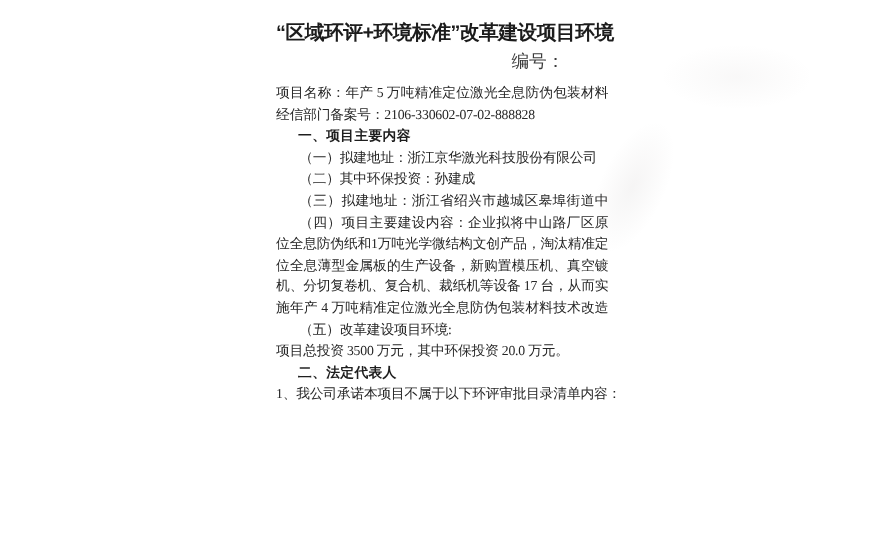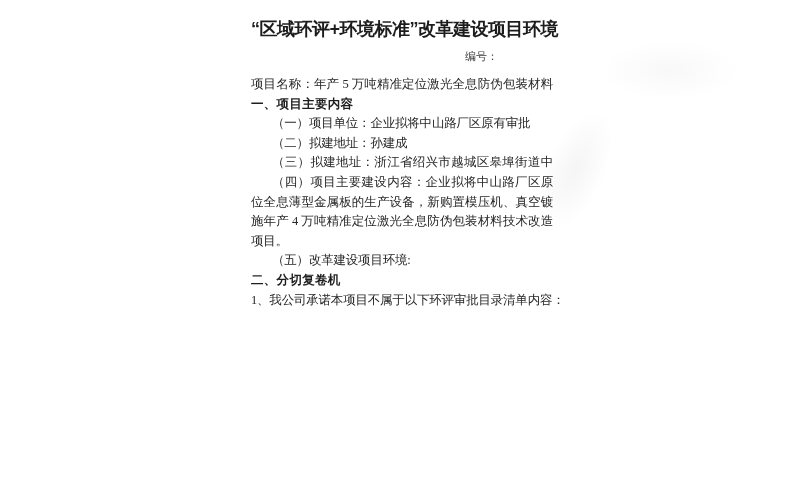--- a/index.html
+++ b/index.html
@@ -43,21 +43,21 @@
     font-size: 18px;
     line-height: 27px;
     text-align: center;
     color: #1c1c1c;
     letter-spacing: -0.5px;
     white-space: nowrap;
   }
   .serial {
     margin-top: 6px;
     padding-left: 214px;
-    font-size: 11px;
+    font-size: 16px;
     line-height: 15px;
     color: #3a3a3a;
     white-space: nowrap;
   }
   .body {
     margin-top: 11px;
     font-size: 12.5px;
     line-height: 19.6px;
     letter-spacing: -0.2px;
     color: #262626;
@@ -74,46 +74,50 @@
     overflow: hidden;
   }
   .ln.item { padding-left: 21px; }
   .ln.item.just { padding-left: 21px; }
   .ln.hang { padding-left: 43px; }
   .ln.heading {
     font-family: "Liberation Sans", "DejaVu Sans", sans-serif;
     font-weight: bold;
     color: #1e1e1e;
     letter-spacing: 0.3px;
+    margin-left: 20px;
   }
 </style>
 </head>
 <body>
 
 <div class="canvas">
   <div class="smudge-a"></div>
   <div class="smudge-b"></div>
 
   <div class="page">
 
     <div class="title">
       <div>“区域环评+环境标准”改革建设项目环境</div>
     </div>
 
     <div class="serial">编号：</div>
 
     <div class="body">
       <div class="ln just">项目名称：年产 5 万吨精准定位激光全息防伪包装材料技术</div>
+      <div class="ln">经信部门备案号：2106-330602-07-02-888828</div>
       <div class="ln heading">一、项目主要内容</div>
-      <div class="ln item">（一）项目单位：企业拟将中山路厂区原有审批</div>
-      <div class="ln item">（二）拟建地址：孙建成</div>
+      <div class="ln item">（一）拟建地址：浙江京华激光科技股份有限公司</div>
+      <div class="ln item">（二）其中环保投资：孙建成</div>
       <div class="ln item just">（三）拟建地址：浙江省绍兴市越城区皋埠街道中山路</div>
       <div class="ln item just">（四）项目主要建设内容：企业拟将中山路厂区原有审批</div>
+      <div class="ln just">位全息防伪纸和1万吨光学微结构文创产品，淘汰精准定</div>
       <div class="ln just">位全息薄型金属板的生产设备，新购置模压机、真空镀铝</div>
+      <div class="ln just">机、分切复卷机、复合机、裁纸机等设备 17 台，从而实</div>
       <div class="ln just">施年产 4 万吨精准定位激光全息防伪包装材料技术改造</div>
-      <div class="ln">项目。</div>
       <div class="ln item">（五）改革建设项目环境:</div>
-      <div class="ln heading">二、分切复卷机</div>
+      <div class="ln">项目总投资 3500 万元，其中环保投资 20.0 万元。</div>
+      <div class="ln heading">二、法定代表人</div>
       <div class="ln">1、我公司承诺本项目不属于以下环评审批目录清单内容：</div>
     </div>
 
   </div>
 </div>
 
 </body></html>

